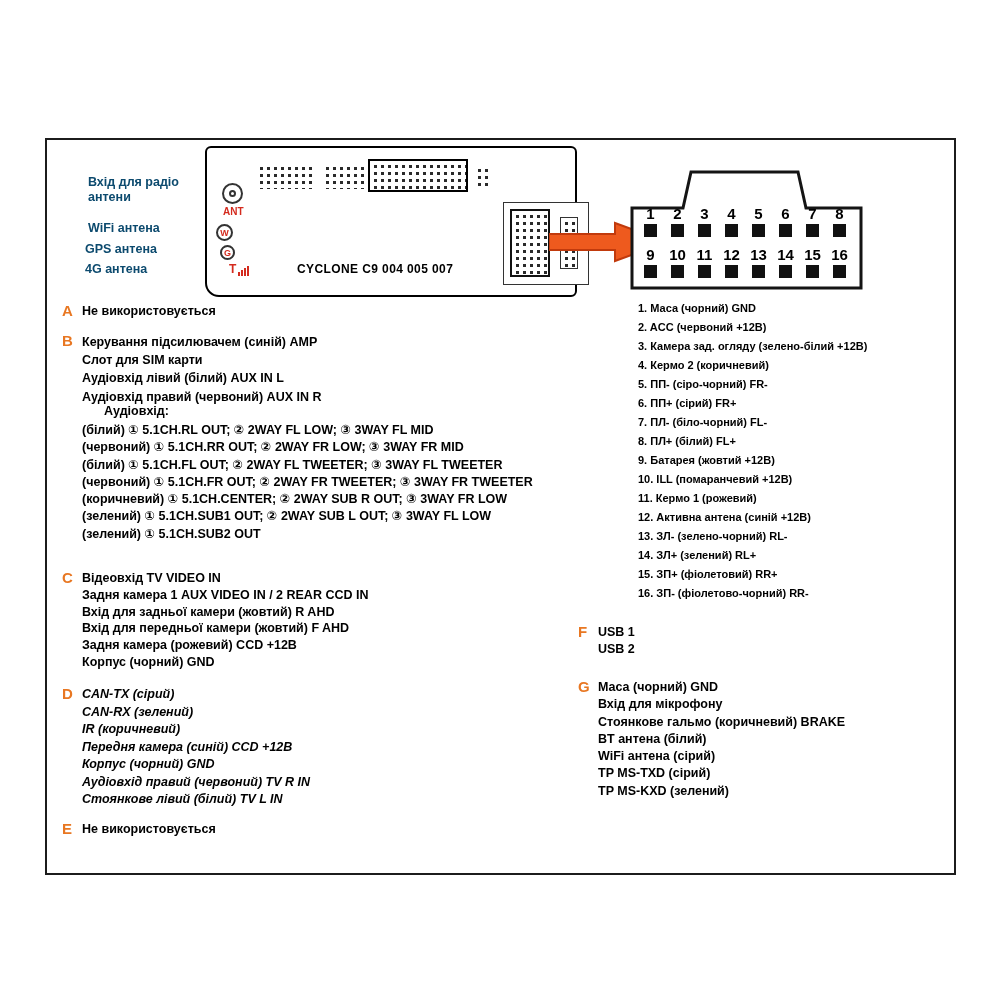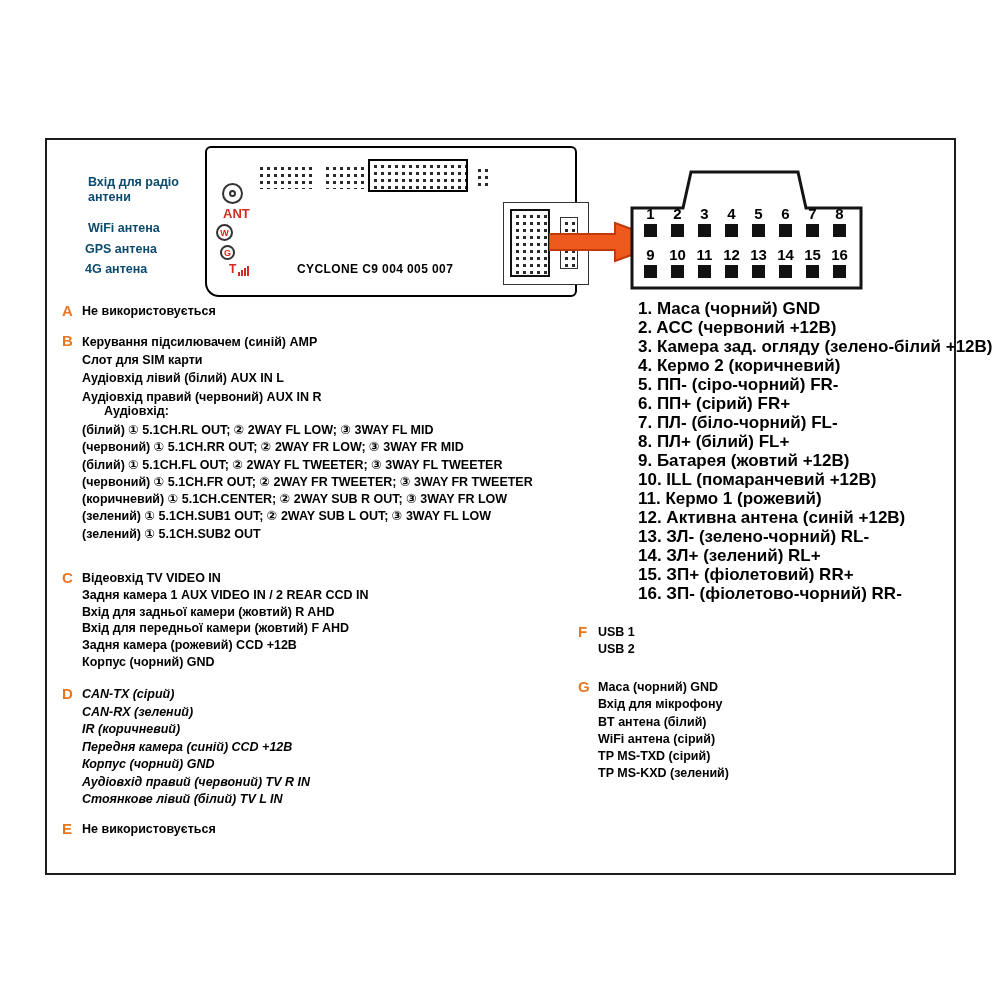--- a/index.html
+++ b/index.html
@@ -24,21 +24,21 @@
   .strip1 { left:256px; top:163px; width:58px; height:26px; }
   .strip2 { left:322px; top:163px; width:42px; height:26px; }
   .strip3 { left:368px; top:159px; width:100px; height:33px; border:2px solid #000; }
   .strip4 { left:474px; top:165px; width:15px; height:22px; }
   .model { left:297px; top:262px; font-size:12px; font-weight:bold; letter-spacing:.4px; white-space:nowrap; }
 
   
   .circ { border:2px solid #333; border-radius:50%; display:flex; align-items:center; justify-content:center; background:#fff; }
   .ant-outer { left:222px; top:183px; width:21px; height:21px; }
   .ant-inner { width:7px; height:7px; border:2px solid #333; border-radius:50%; }
-  .ant-label { left:223px; top:206px; color:#d42b1e; font-size:13px; font-weight:bold;text-align:right; }
+  .ant-label { left:223px; top:206px; color:#d42b1e; font-size:10px; font-weight:bold;text-align:right; }
   .circ-w { left:216px; top:224px; width:17px; height:17px; font-size:9px; font-weight:bold; color:#d42b1e; }
   .circ-g { left:220px; top:245px; width:15px; height:15px; font-size:9px; font-weight:bold; color:#d42b1e; }
   .t-icon { left:229px; top:262px; display:flex; align-items:flex-end; color:#d42b1e; font-weight:bold; font-size:12px; }
   .bars { display:flex; align-items:flex-end; gap:1px; margin-left:2px; }
   .bars i { display:block; width:2px; background:#d42b1e; }
 
   
   .lbl { font-weight:bold; font-size:12.5px; color:#0c4a6e; }
   .lbl-radio { left:88px; top:175px; width:112px; line-height:15px; }
   .lbl-wifi  { left:88px; top:221px; }
@@ -54,21 +54,21 @@
   .conn-svg { left:628px; top:166px; }
   .conn-row { left:637px; width:216px; display:flex; }
   .conn-row .cell { width:27px; display:flex; flex-direction:column; align-items:center; }
   .conn-row .num { font-size:15px; font-weight:bold; line-height:16px; }
   .conn-row .sq { width:13px; height:13px; background:#111; margin-top:2px; }
   .row1 { top:206px; }
   .row2 { top:247px; }
 
   
   .pinlist { left:638px; top:299px; line-height:19px; }
-  .pinlist div { font-weight:bold; font-size:17px; white-space:nowrap; }
+  .pinlist div { font-weight:bold; font-size:11px; white-space:nowrap; }
 
   
   .sec-letter { color:#e87722; font-weight:bold; font-size:15px; line-height:16px; }
   .lines div { font-weight:bold; font-size:12.5px; white-space:nowrap; }
   .sec-a-letter { left:62px; top:303px; }
   .sec-a-text   { left:82px; top:304px; }
   .sec-b-letter { left:62px; top:333px; }
   .sec-b-lines  { left:82px; top:333px; } .sec-b-lines div { line-height:18.2px; }
   .sec-b-sub    { left:82px; top:404px;margin-left:22px; }
   .sec-b-audio  { left:82px; top:422px; } .sec-b-audio div { line-height:17.3px; }
@@ -264,17 +264,18 @@
 <div class="abs sec-letter sec-f-letter">F</div>
 <div class="abs lines sec-f-lines">
   <div>USB 1</div>
   <div>USB 2</div>
 </div>
 
 <div class="abs sec-letter sec-g-letter">G</div>
 <div class="abs lines sec-g-lines">
   <div>Маса (чорний) GND</div>
   <div>Вхід для мікрофону</div>
+  <div>Стоянкове гальмо (коричневий) BRAKE</div>
   <div>BT антена (білий)</div>
   <div>WiFi антена (сірий)</div>
   <div>TP MS-TXD (сірий)</div>
   <div>TP MS-KXD (зелений)</div>
 </div>
 
 </body></html>

